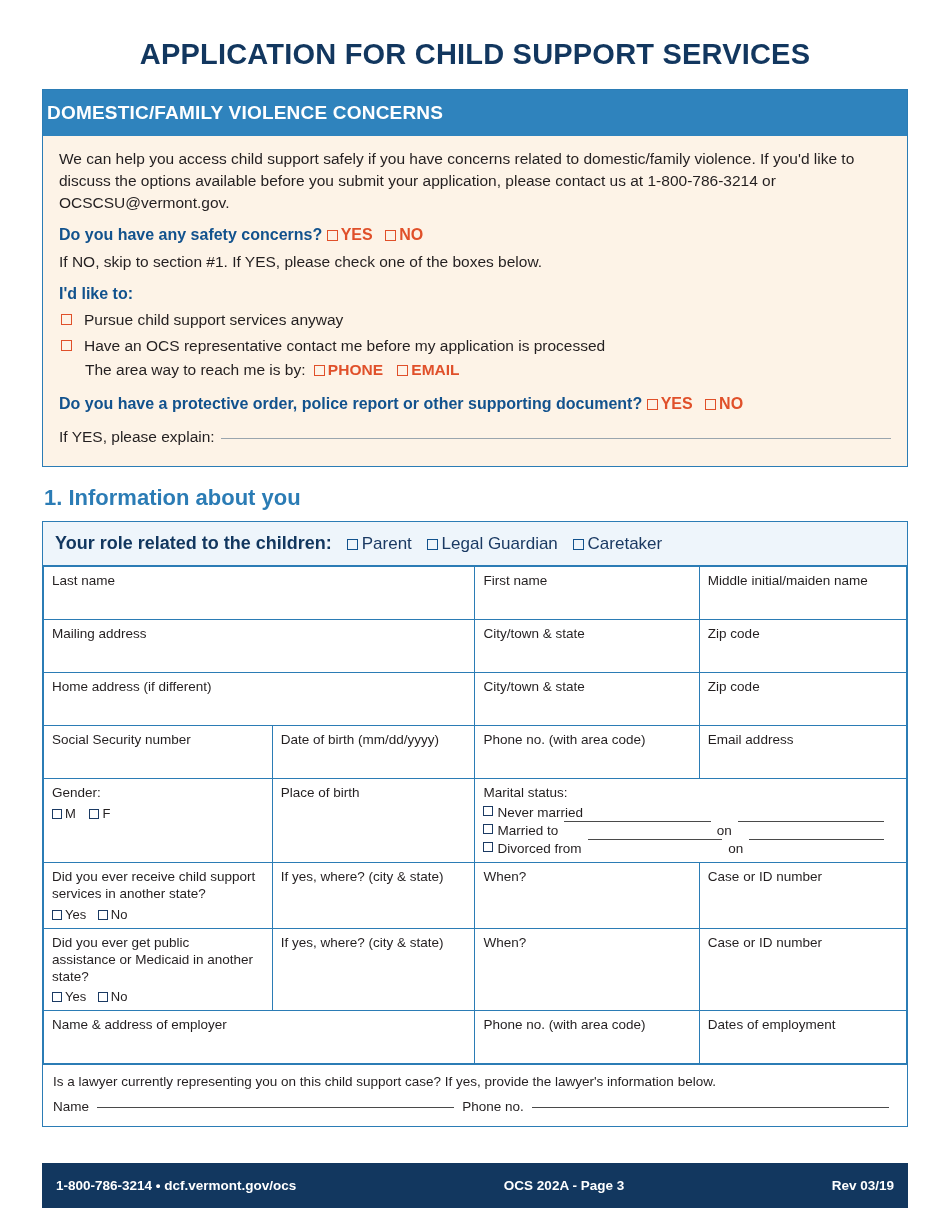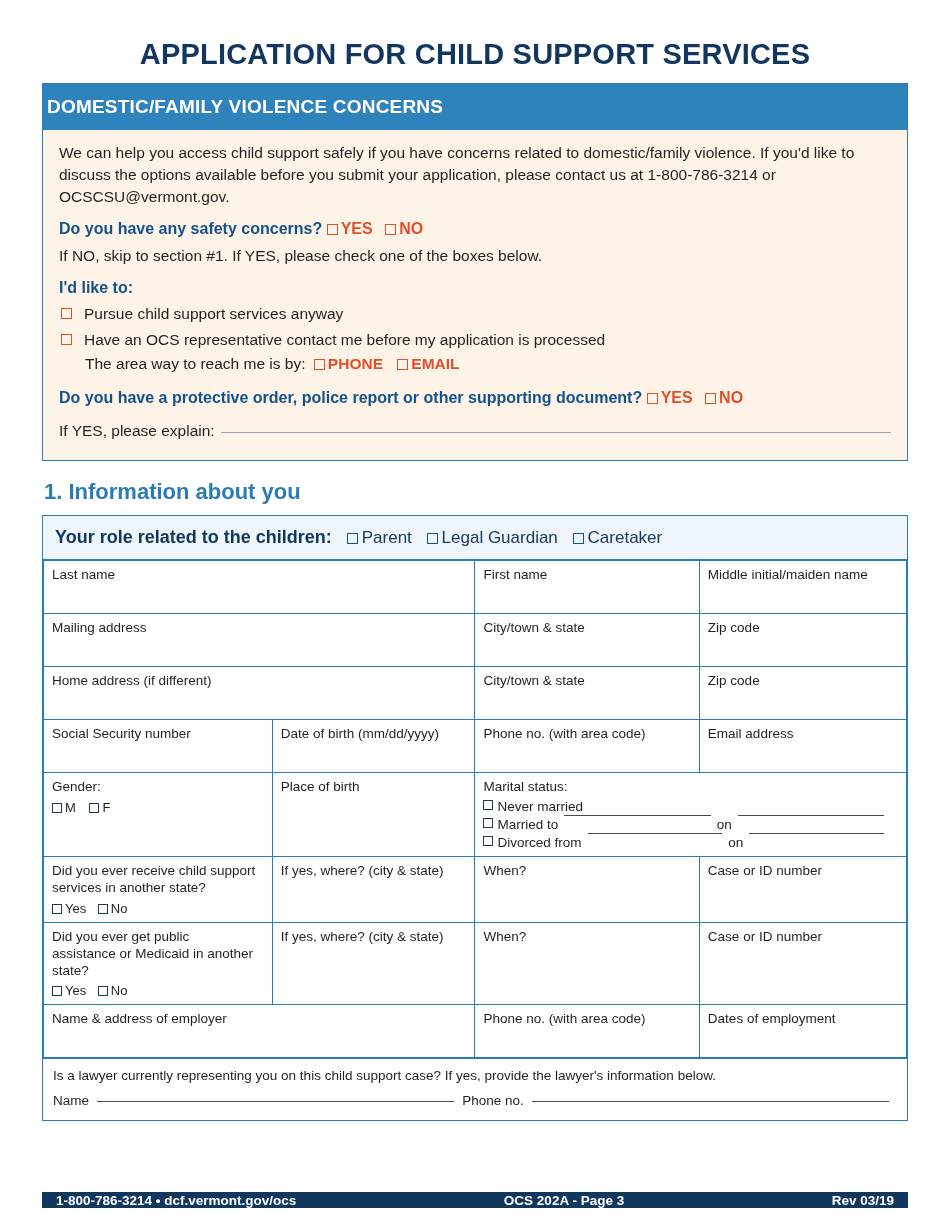--- a/index.html
+++ b/index.html
@@ -20,21 +20,21 @@
   }
 
   
   .doc-title {
     text-align: center;
     color: #12375f;
     font-size: 29px;
     font-weight: bold;
     letter-spacing: 0.2px;
     padding-top: 38px;
-    padding-bottom: 12px;
+    padding-bottom: 18px;
   }
 
   
   .dv-wrap {
     border: 1px solid #2b7cb5;
     background: #fdf3e7;
   }
   .dv-head {
     background: #2f83bd;
     color: #fff;
@@ -192,21 +192,21 @@
     width: 950px;
     padding: 0 42px;
   }
   .footer-inner {
     background: #12375f;
     color: #ffffff;
     font-size: 13.5px;
     font-weight: bold;
     display: flex;
     align-items: center;
-    height: 16px;
+    height: 45px;
     padding: 0 14px;
   }
   .footer-left { flex: 0 0 auto; }
   .footer-center { flex: 1; text-align: center; }
   .footer-right { flex: 0 0 auto; }
 </style>
 </head>
 <body>
 
 <div class="page">

